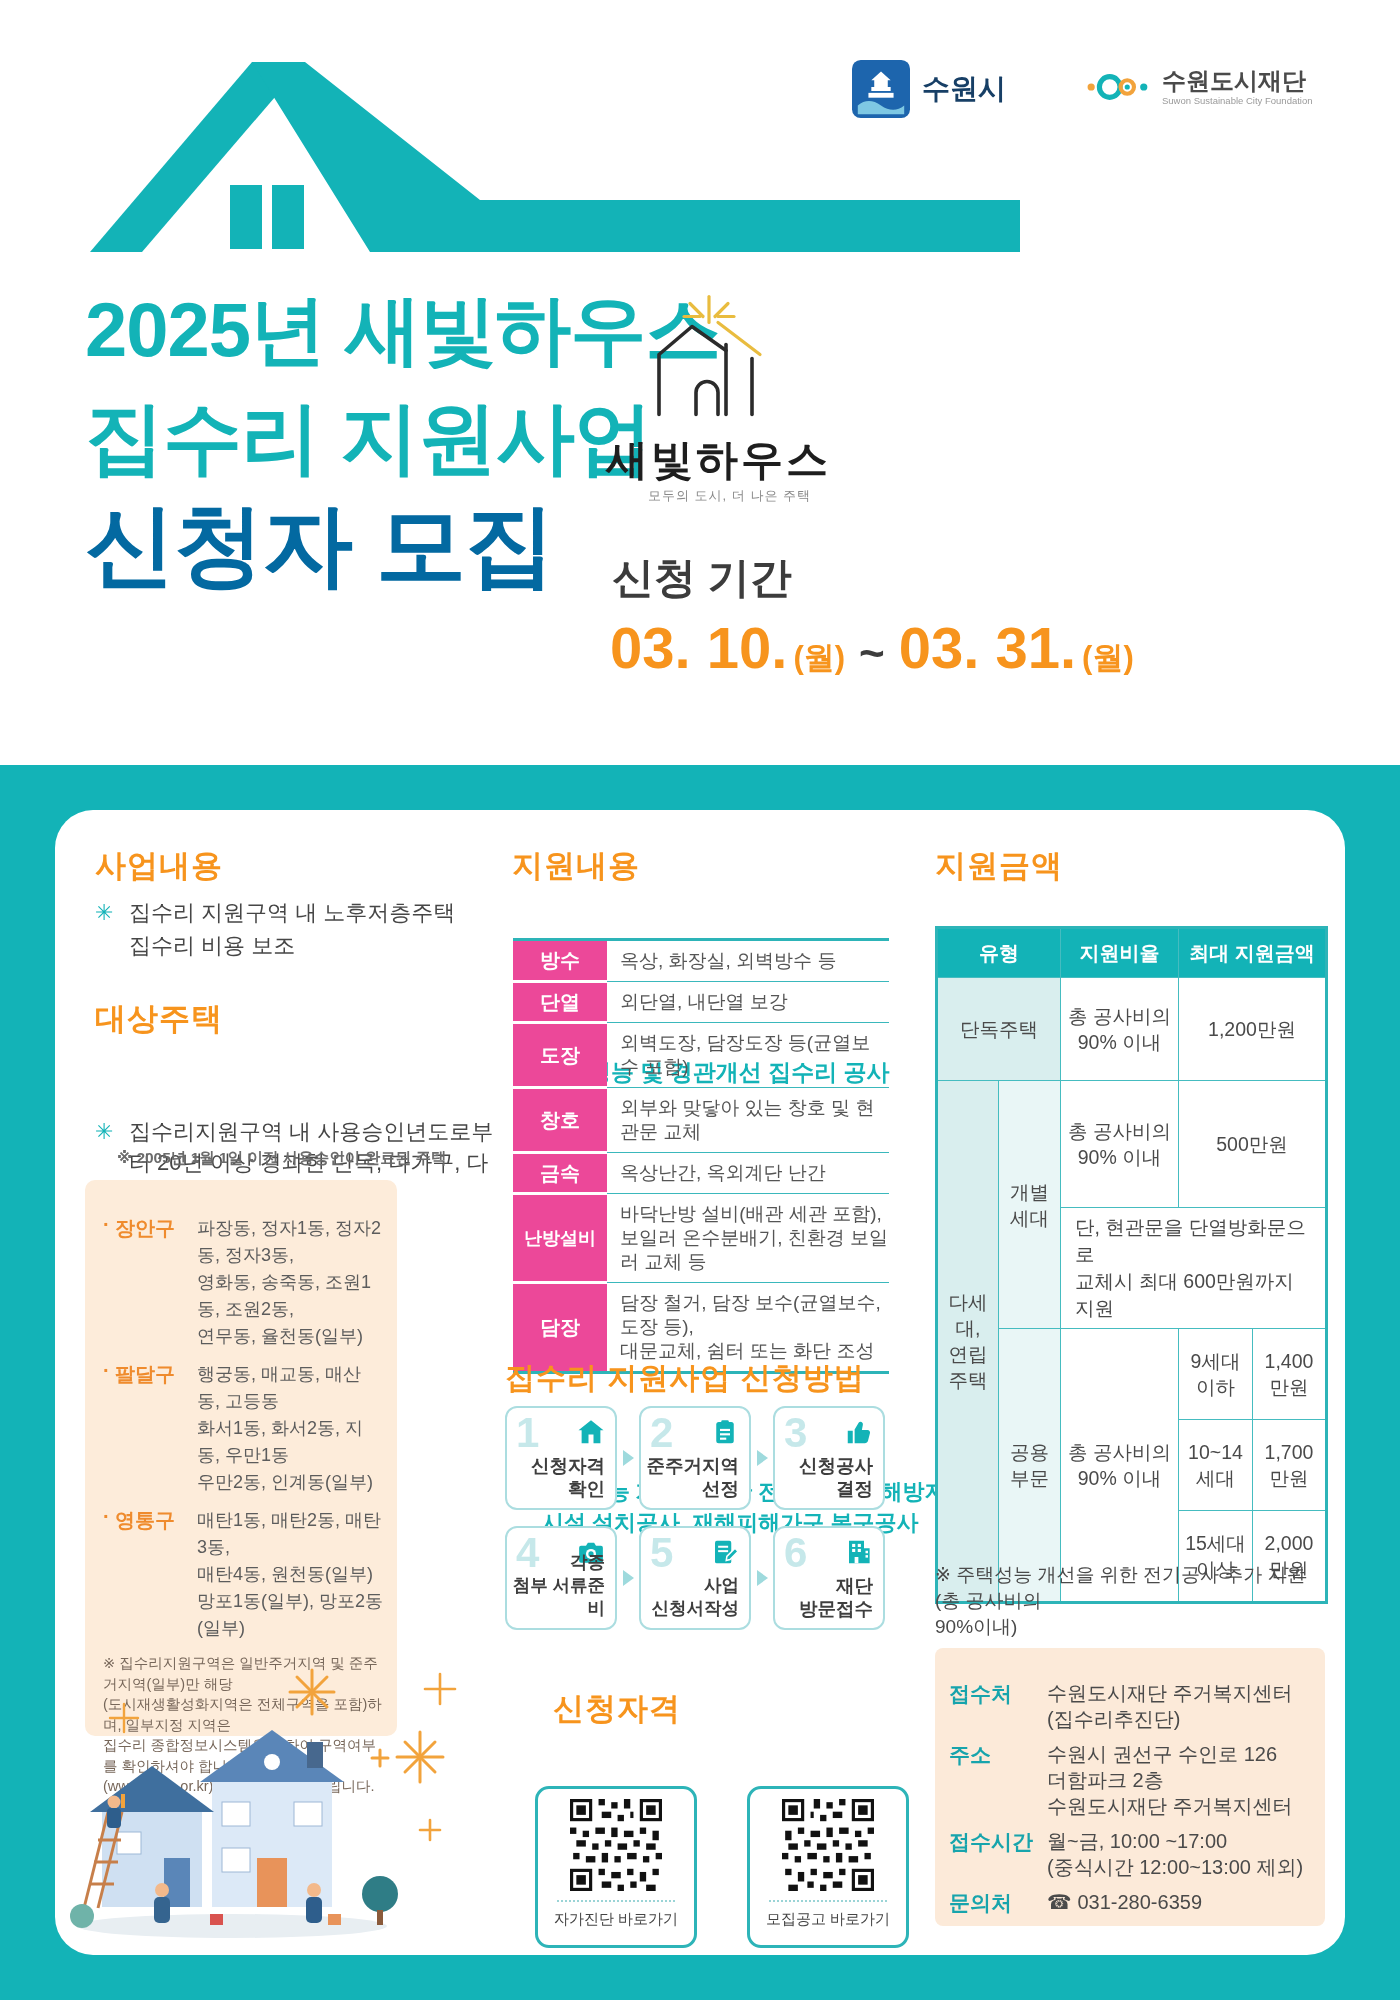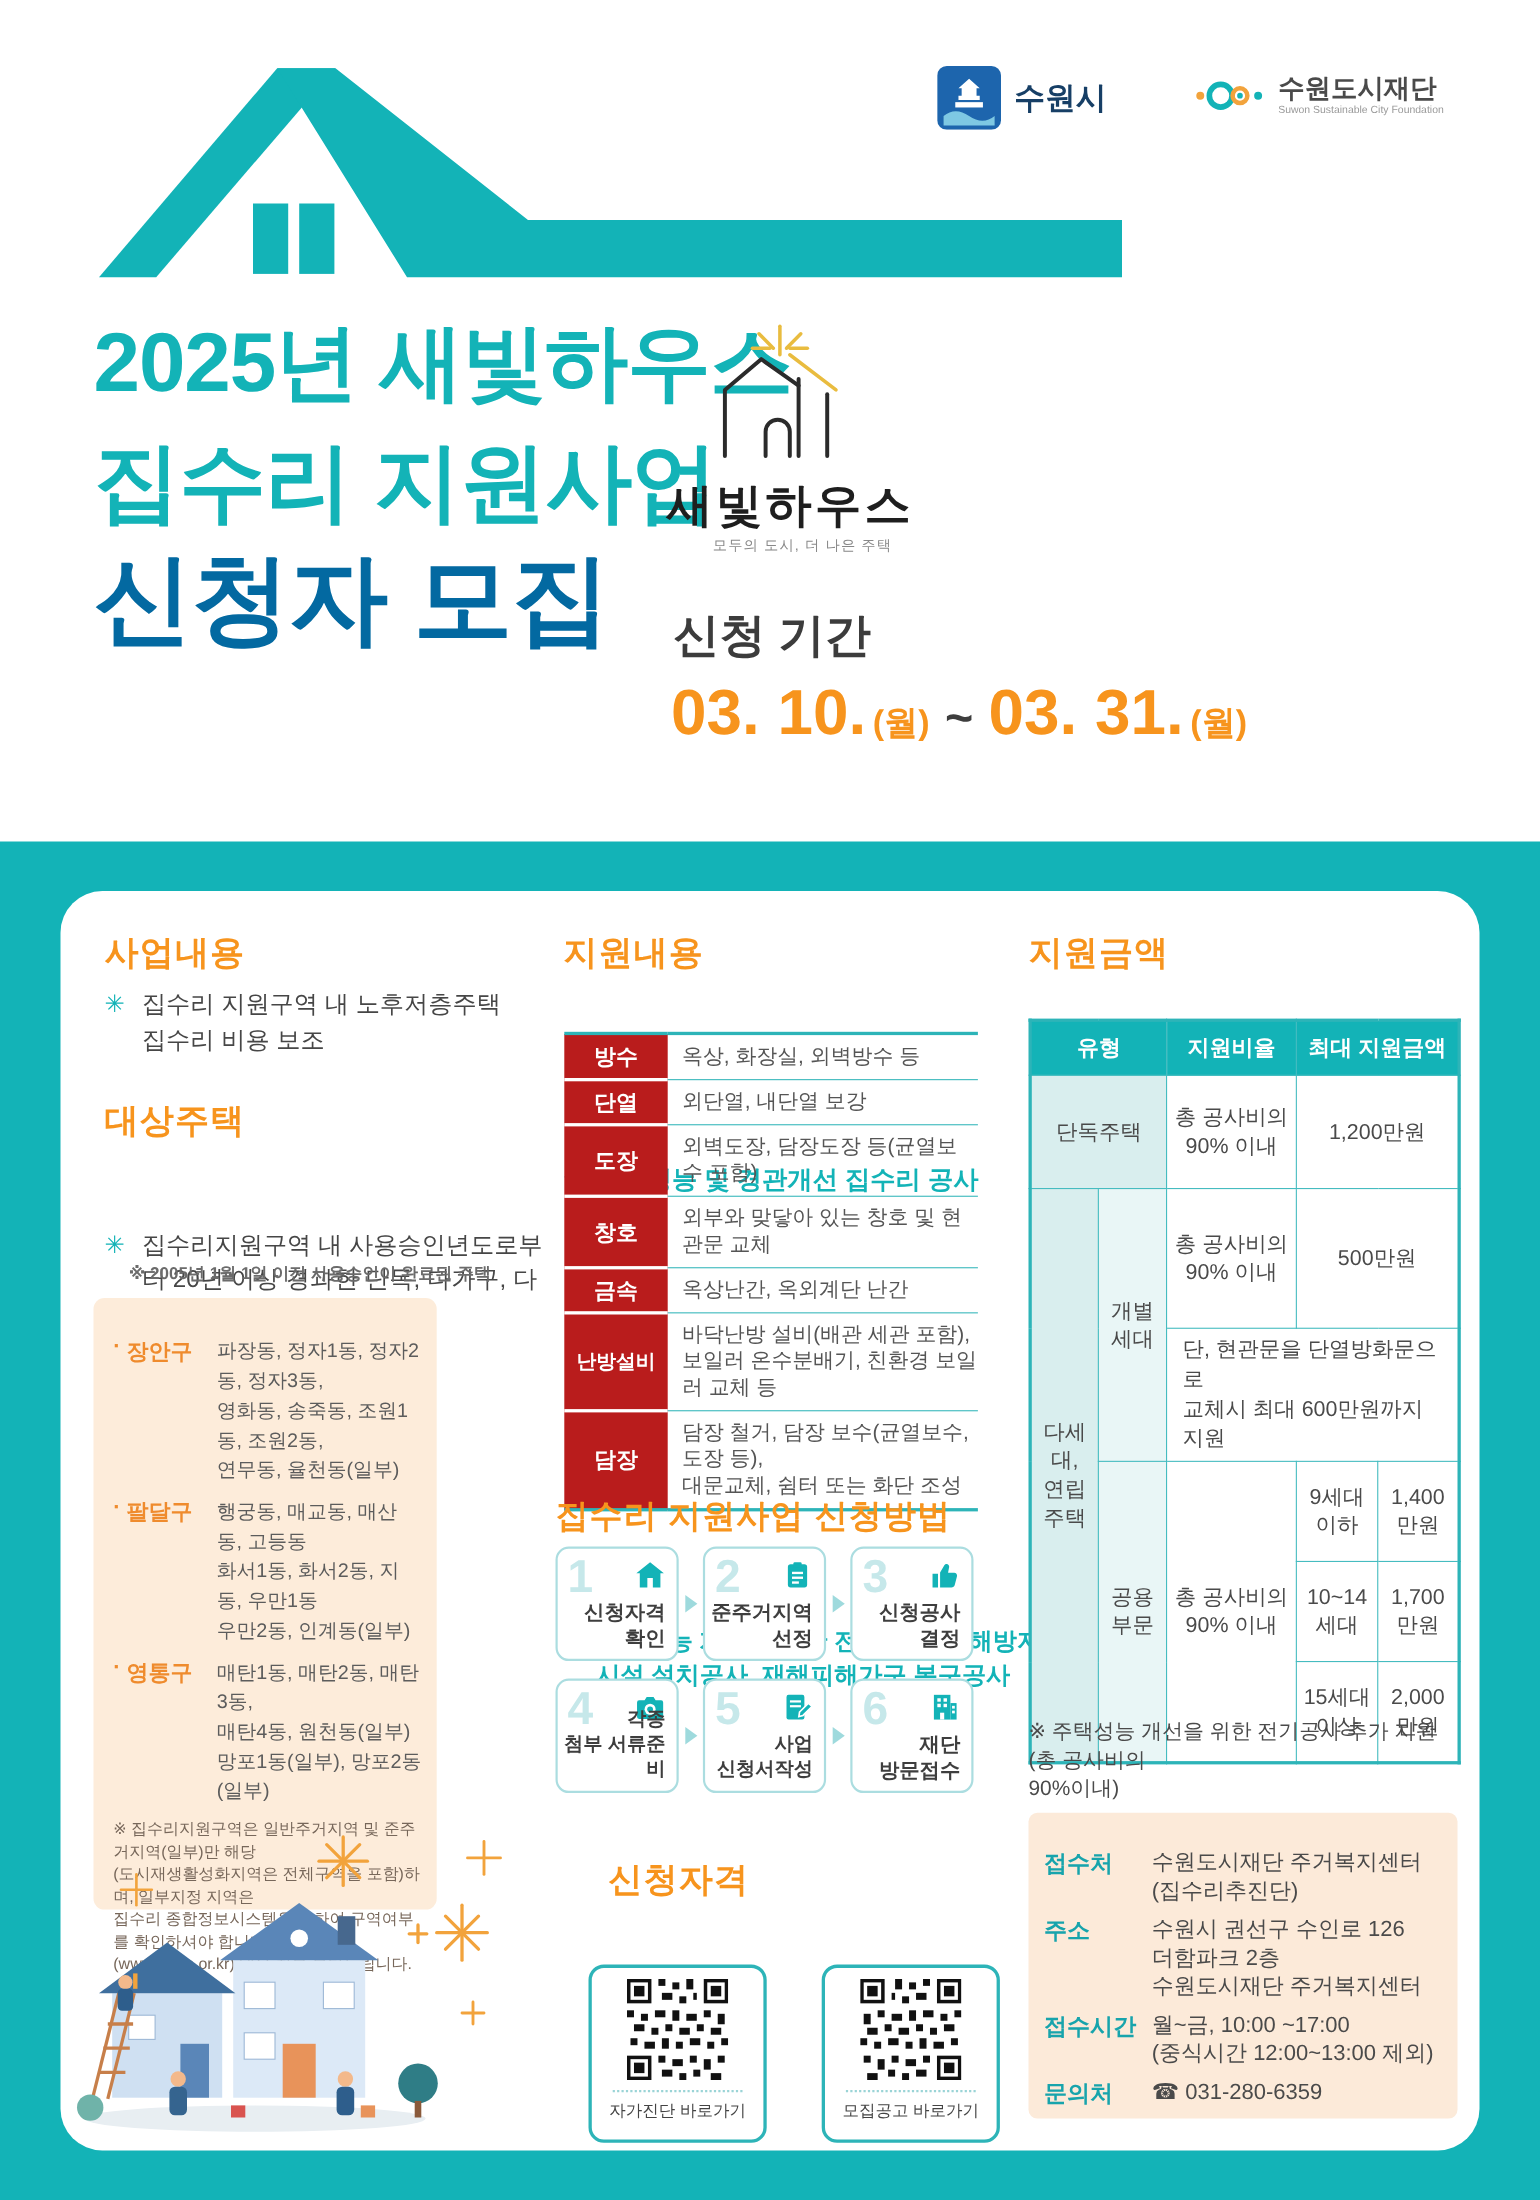--- a/index.html
+++ b/index.html
@@ -21,21 +21,21 @@
   .district-box{left:85px;top:1180px;width:312px;height:556px;background:#fdecda;border-radius:10px;
                 padding:35px 14px 12px 18px;box-sizing:border-box;}
   .d-row{display:flex;gap:8px;margin-bottom:11px;}
   .d-name{width:74px;flex:none;font-size:20px;font-weight:800;color:#ef8b2d;position:relative;padding-left:12px;}
   .d-name::before{content:"·";position:absolute;left:0;top:-2px;color:#ef8b2d;font-weight:800;}
   .d-dongs{flex:1;font-size:18px;color:#5c5c5c;line-height:27px;}
   .d-foot{font-size:14.5px;color:#77675a;line-height:20.5px;margin-top:4px;}
   
   .support-table{border-collapse:collapse;width:376px;border-top:3px solid #2db4b8;border-bottom:3px solid #2db4b8;}
   .support-table td{vertical-align:middle;}
-  td.lab{width:92px;background:#b91c1c;color:#ffffff;font-weight:800;font-size:20px;text-align:center;
+  td.lab{width:92px;background:#ec4899;color:#ffffff;font-weight:800;font-size:20px;text-align:center;
          border-bottom:3px solid #ffffff;}
   td.desc{font-size:19px;color:#555555;padding:8px 0 8px 13px;border-bottom:1.6px solid #3ab8bc;line-height:24px;}
   tr.last td{border-bottom:none;}
   
   .step{width:112px;height:104px;background:#fff;border:2.5px solid #abdde0;border-radius:12px;box-sizing:border-box;}
   .step .num{position:absolute;left:9px;top:2px;font-size:42px;font-weight:800;color:#c6e8ea;line-height:1.1;}
   .step .sicon{position:absolute;right:9px;top:9px;width:30px;height:30px;}
   .step .slabel{position:absolute;right:10px;bottom:8px;text-align:right;font-size:18.5px;font-weight:800;
                 color:#3e3e3e;line-height:23px;}
   .arrow{width:0;height:0;border-left:11px solid #9edadd;border-top:8px solid transparent;border-bottom:8px solid transparent;}

